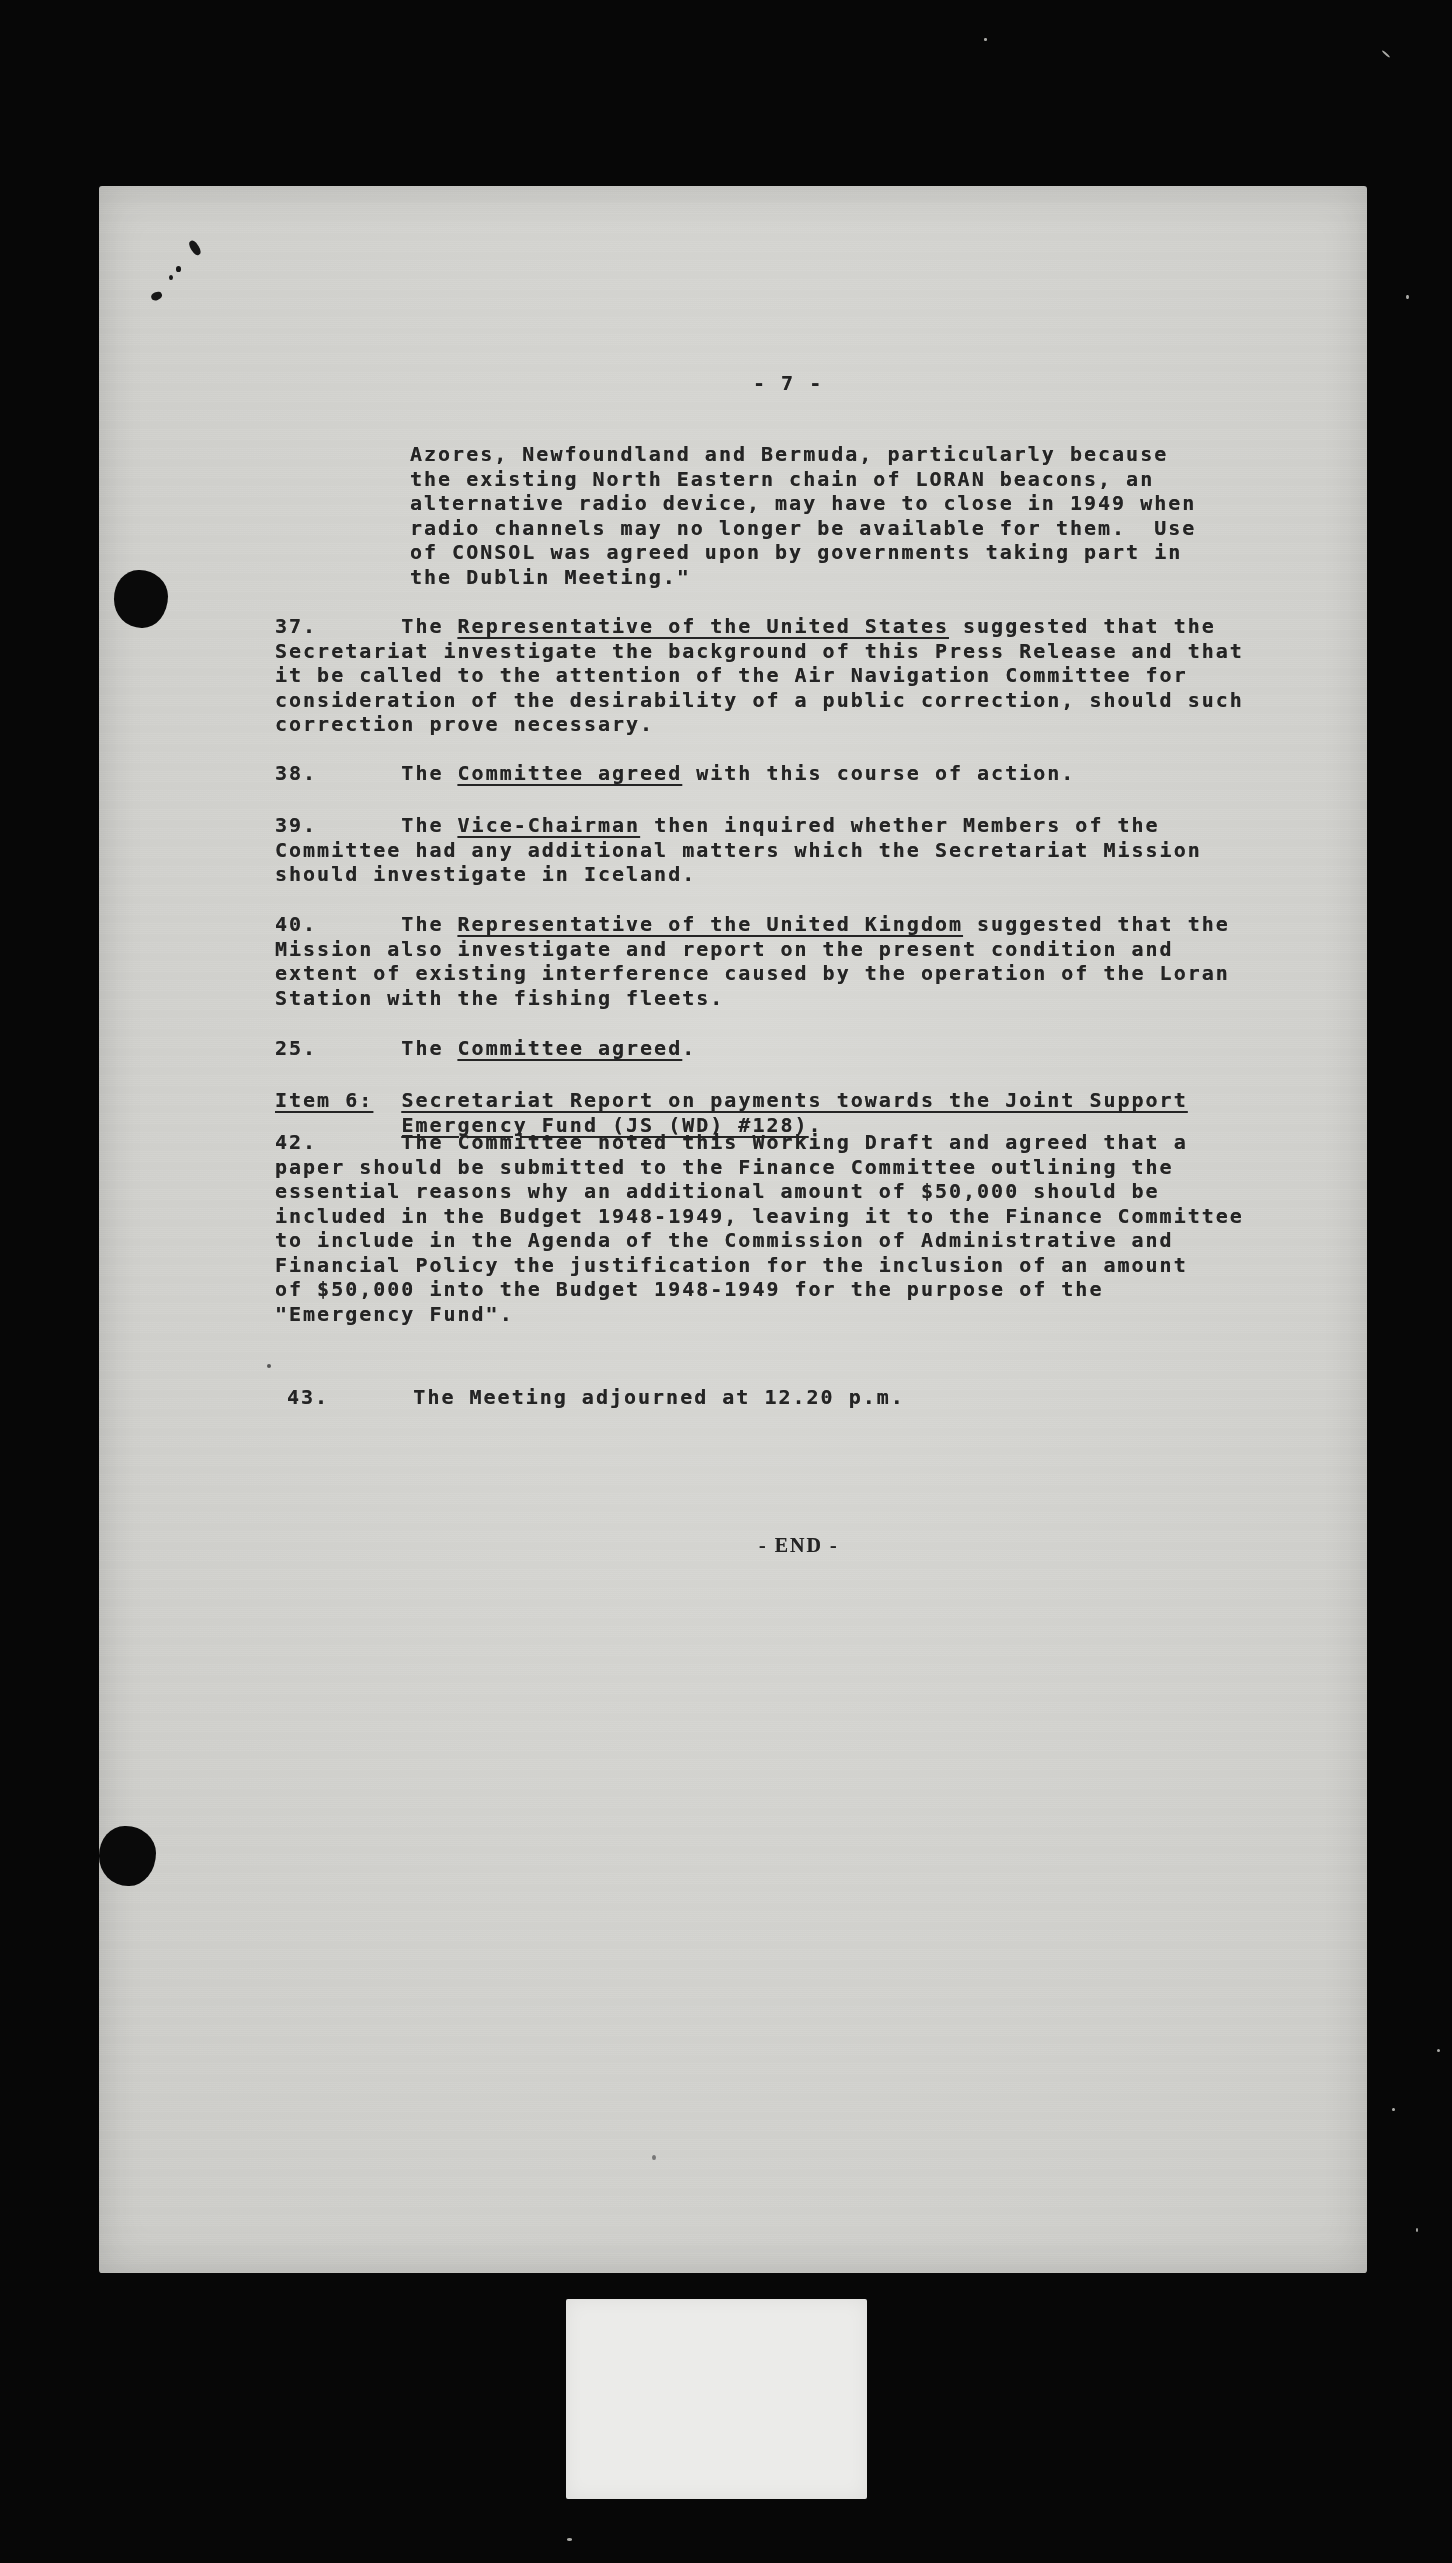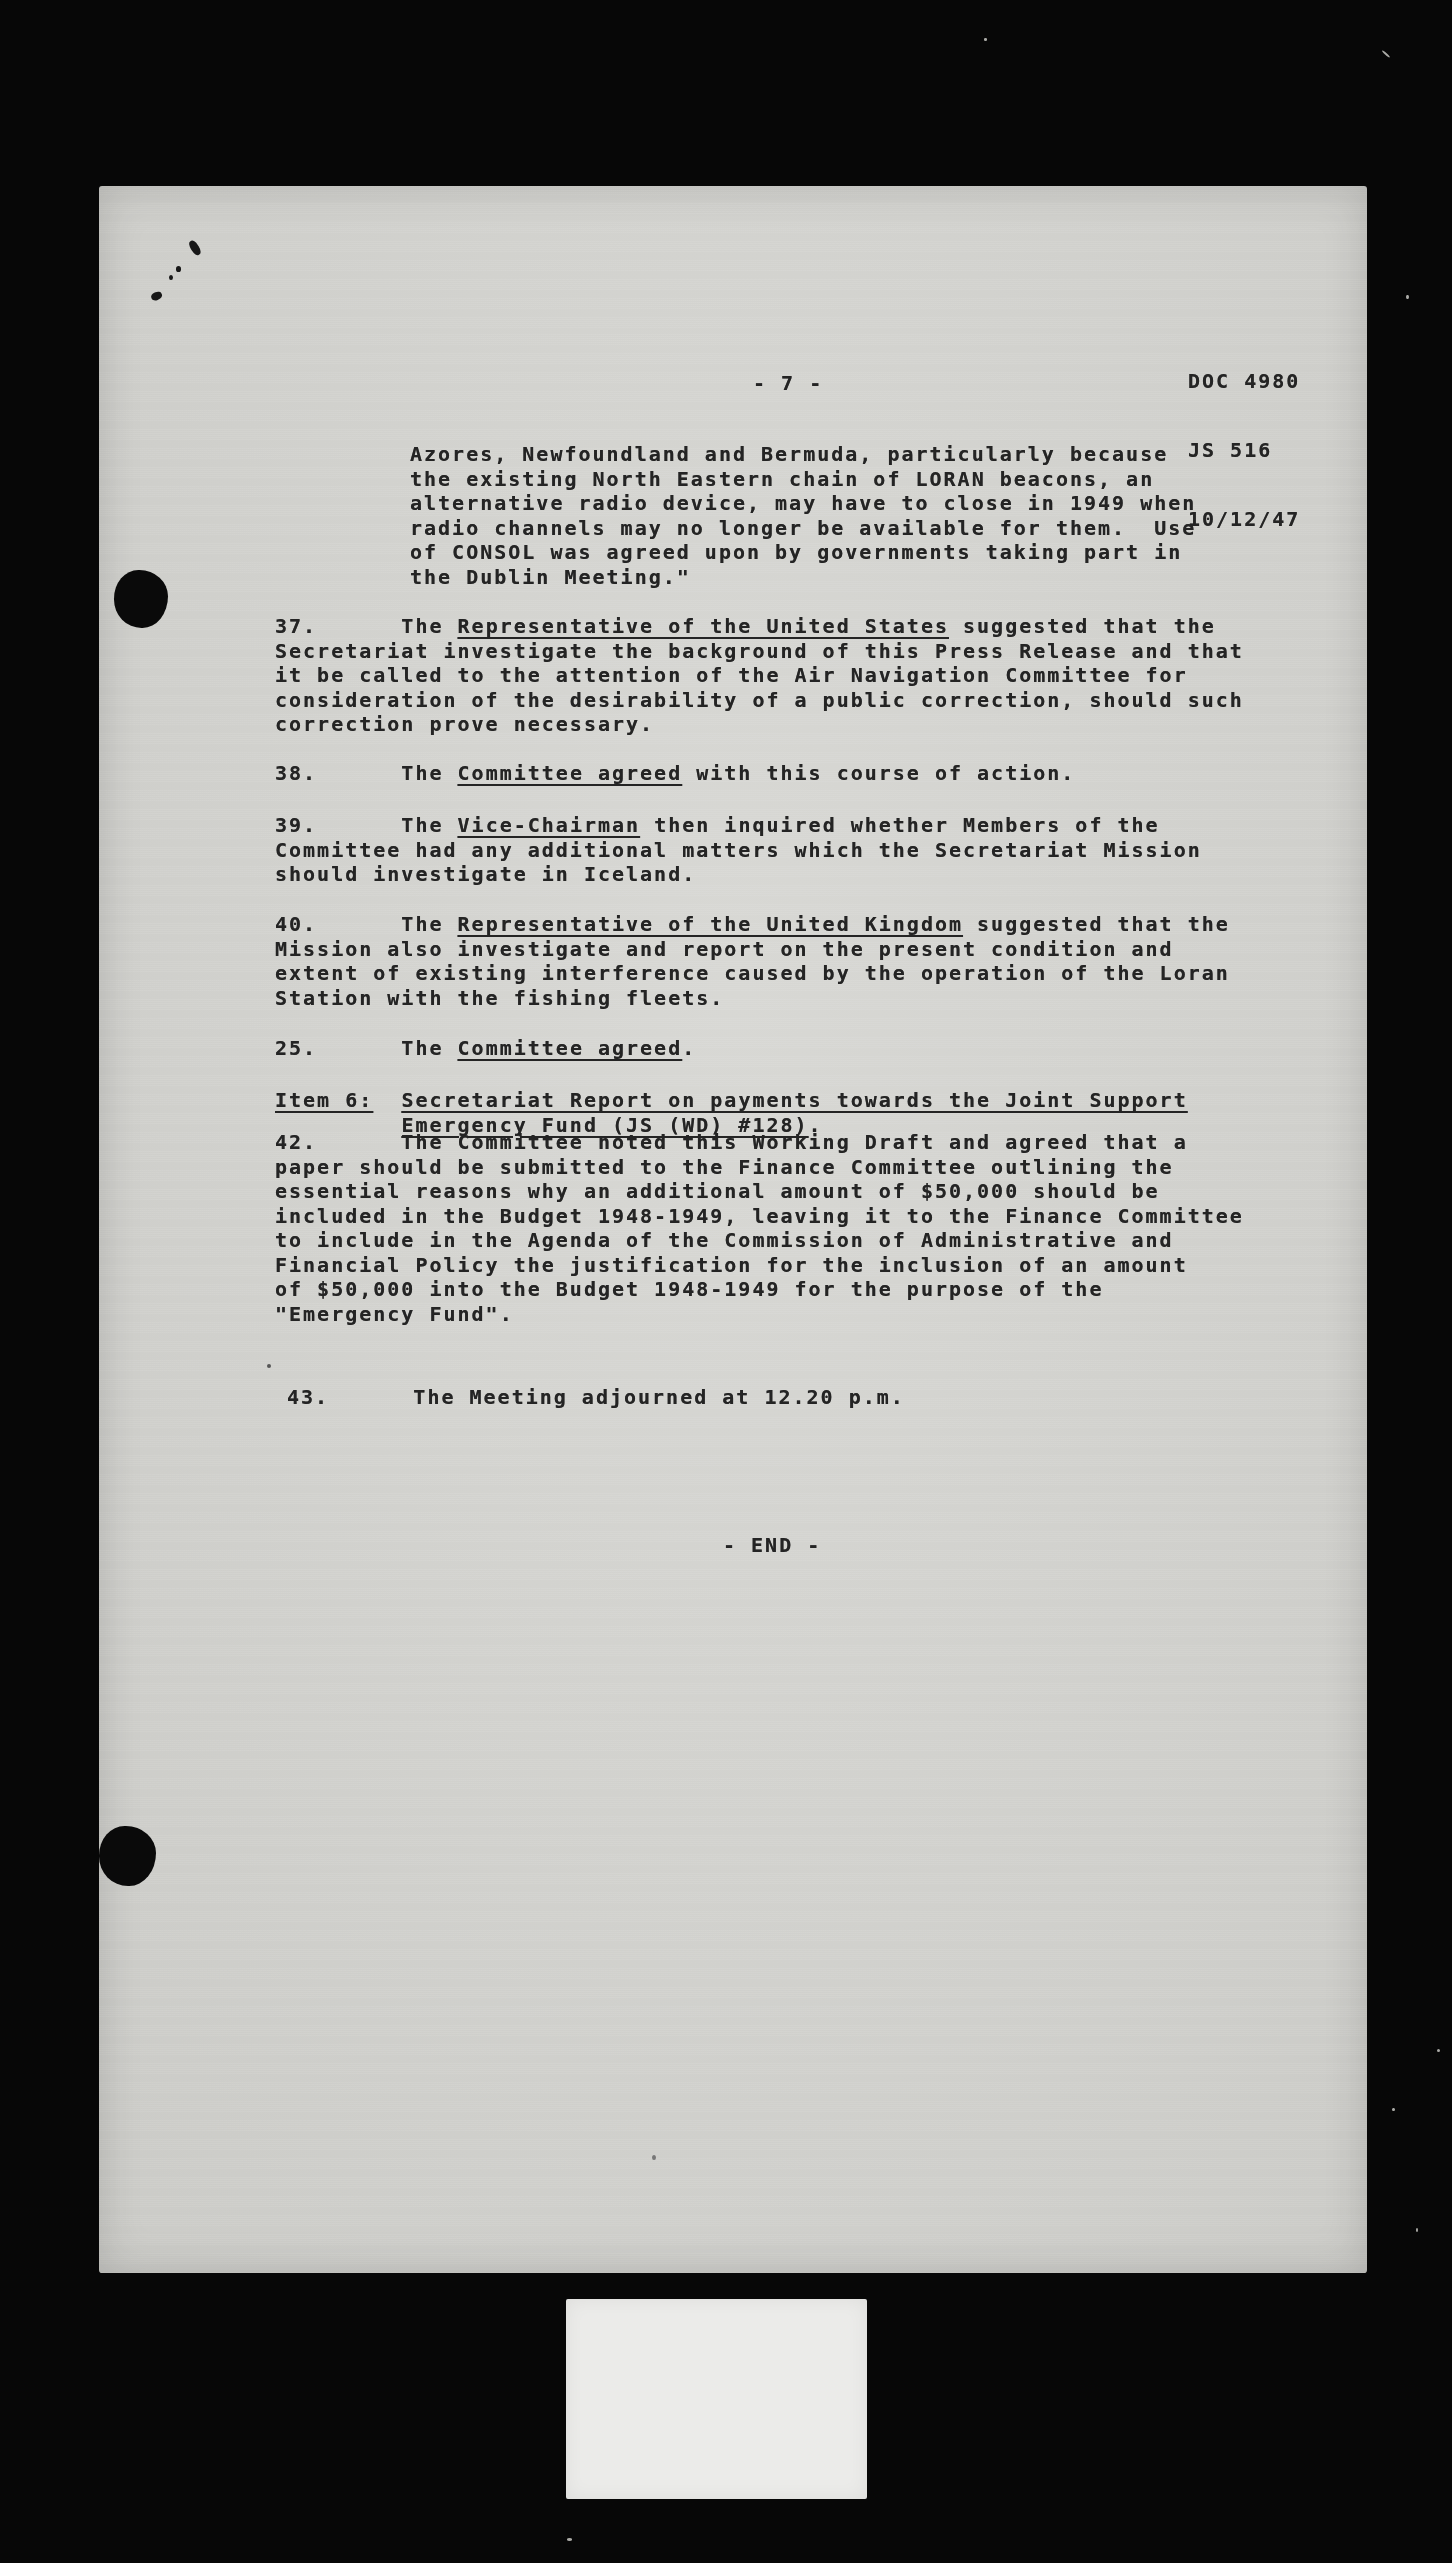--- a/index.html
+++ b/index.html
@@ -33,21 +33,21 @@
   }
   .para { position:absolute; }
   .u {
     text-decoration-line:underline;
     text-decoration-thickness:1.9px;
     text-underline-offset:3.8px;
     margin-top:36px;
   }
   .header-block { position:absolute; left:1089px; top:138px; line-height:23px; }
   .page-number  { position:absolute; left:654px; top:185px; }
-  .end-marker   { position:absolute; left:624px; top:1347px; }
+  .end-marker   { position:absolute; left:660px; top:1347px;font-family:Liberation Serif, serif; }
   
   .punch {
     position:absolute; background:#0a0a0a;
     border-radius:46% 54% 48% 52% / 50% 46% 56% 50%;
   }
   .punch-top    { left:15px; top:384px;  width:54px; height:58px; }
   .punch-bottom { left:0px;  top:1640px; width:57px; height:60px; }
   
   .tab {
     position:absolute; left:566px; top:2299px;
@@ -67,25 +67,20 @@
   <div class="punch punch-top"></div>
   <div class="punch punch-bottom"></div>
 
   <div class="inkmark" style="left:92px;top:54px;width:7.5px;height:16.3px;transform:rotate(-32deg);border-radius:45%;"></div>
   <div class="inkmark" style="left:77px;top:80px;width:5px;height:5.7px;"></div>
   <div class="inkmark" style="left:70px;top:89px;width:3.8px;height:5px;"></div>
   <div class="inkmark" style="left:52px;top:106px;width:11.3px;height:7.5px;transform:rotate(-22deg);border-radius:45%;"></div>
   <div class="inkmark" style="left:168px;top:1178px;width:4.4px;height:4.4px;background:#555;"></div>
   <div class="inkmark" style="left:553px;top:1969px;width:3.8px;height:5px;background:#777;"></div>
 
-  <div class="header-block type">
-    <div>DOC 4980</div>
-    <div>JS 516</div>
-    <div>10/12/47</div>
-  </div>
 
   <div class="page-number type">- 7 -</div>
 
   <div>
       <div class="para type" style="left: 311px; top: 256px;"><span>Azores, Newfoundland and Bermuda, particularly because
 the existing North Eastern chain of LORAN beacons, an
 alternative radio device, may have to close in 1949 when
 radio channels may no longer be available for them.  Use
 of CONSOL was agreed upon by governments taking part in
 the Dublin Meeting."</span></div>

